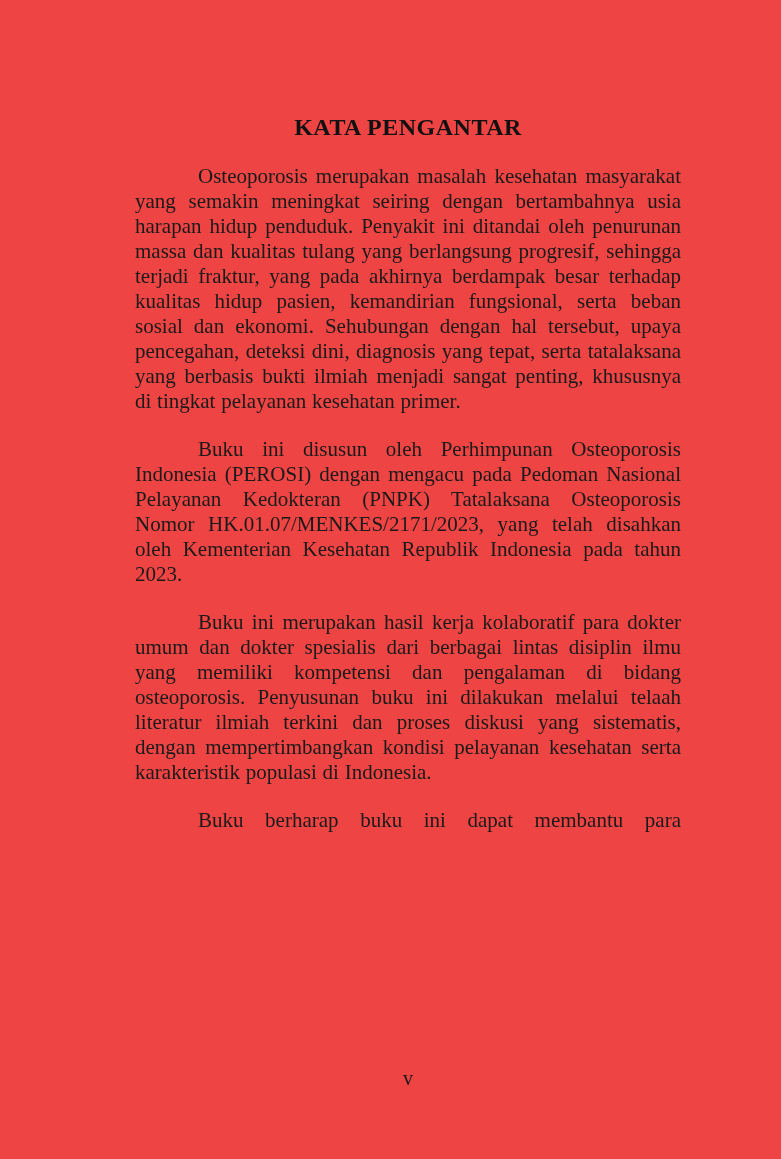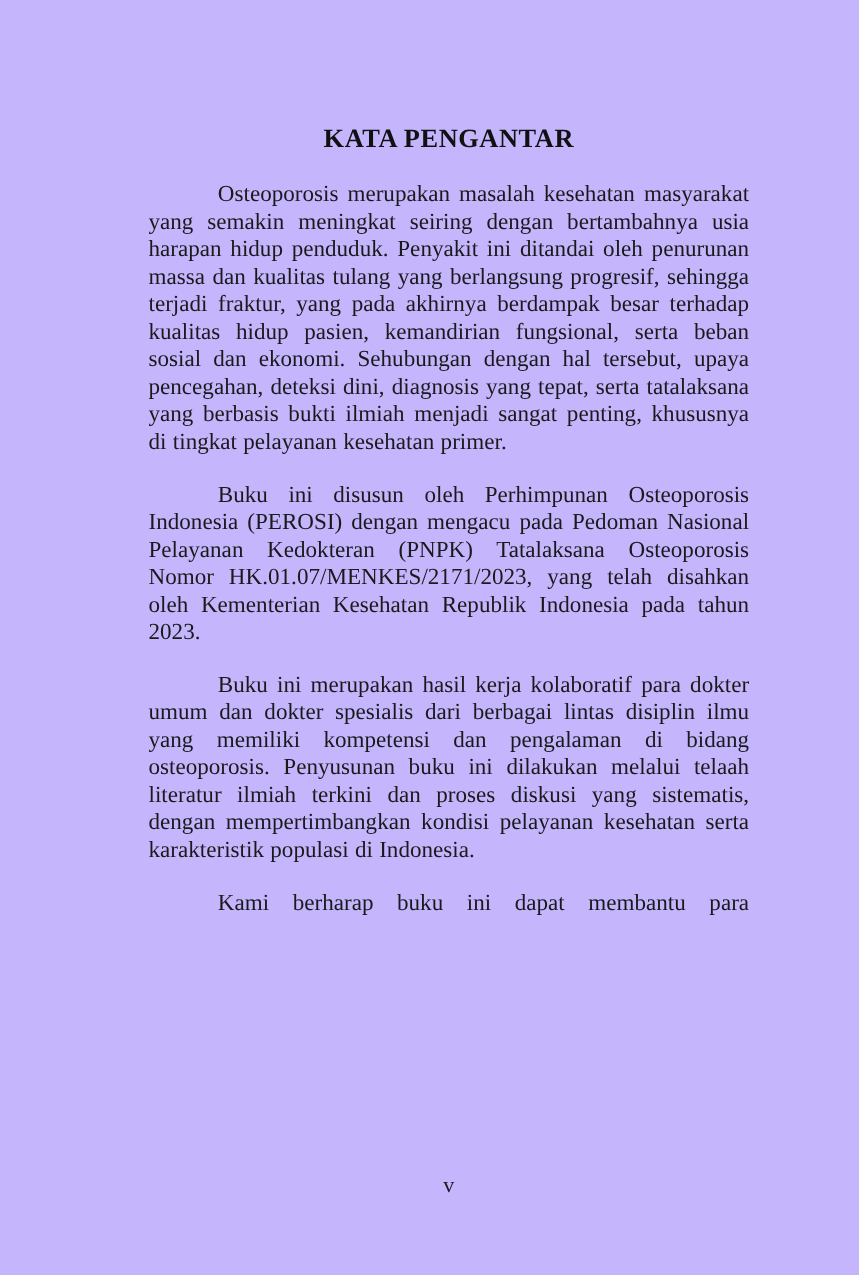--- a/index.html
+++ b/index.html
@@ -10,21 +10,21 @@
   body {
     width: 781px;
     height: 1159px;
     font-family: "Liberation Serif", serif;
     color: #1a1a1a;
   }
   .page {
     position: relative;
     width: 781px;
     height: 1159px;
-    background: #c4b5fd;
+    background: #ef4444;
     overflow: hidden;
   }
   .content {
     position: absolute;
     top: 112px;
     left: 135px;
     width: 546px;
   }
   .doc-title {
     font-size: 24px;
@@ -61,16 +61,16 @@
 </style>
 </head>
 <body>
 
 <div class="page">
   <div class="content">
     <h1 class="doc-title">KATA PENGANTAR</h1>
     <p class="para">Osteoporosis merupakan masalah kesehatan masyarakat yang semakin meningkat seiring dengan bertambahnya usia harapan hidup penduduk. Penyakit ini ditandai oleh penurunan massa dan kualitas tulang yang berlangsung progresif, sehingga terjadi fraktur, yang pada akhirnya berdampak besar terhadap kualitas hidup pasien, kemandirian fungsional, serta beban sosial dan ekonomi. Sehubungan dengan hal tersebut, upaya pencegahan, deteksi dini, diagnosis yang tepat, serta tatalaksana yang berbasis bukti ilmiah menjadi sangat penting, khususnya di tingkat pelayanan kesehatan primer.</p>
     <p class="para">Buku ini disusun oleh Perhimpunan Osteoporosis Indonesia (PEROSI) dengan mengacu pada Pedoman Nasional Pelayanan Kedokteran (PNPK) Tatalaksana Osteoporosis Nomor HK.01.07/MENKES/2171/2023, yang telah disahkan oleh Kementerian Kesehatan Republik Indonesia pada tahun 2023.</p>
     <p class="para">Buku ini merupakan hasil kerja kolaboratif para dokter umum dan dokter spesialis dari berbagai lintas disiplin ilmu yang memiliki kompetensi dan pengalaman di bidang osteoporosis. Penyusunan buku ini dilakukan melalui telaah literatur ilmiah terkini dan proses diskusi yang sistematis, dengan mempertimbangkan kondisi pelayanan kesehatan serta karakteristik populasi di Indonesia.</p>
-    <p class="para continued">Kami berharap buku ini dapat membantu para</p>
+    <p class="para continued">Buku berharap buku ini dapat membantu para</p>
   </div>
   <div class="page-number">v</div>
 </div>
 
 </body></html>

